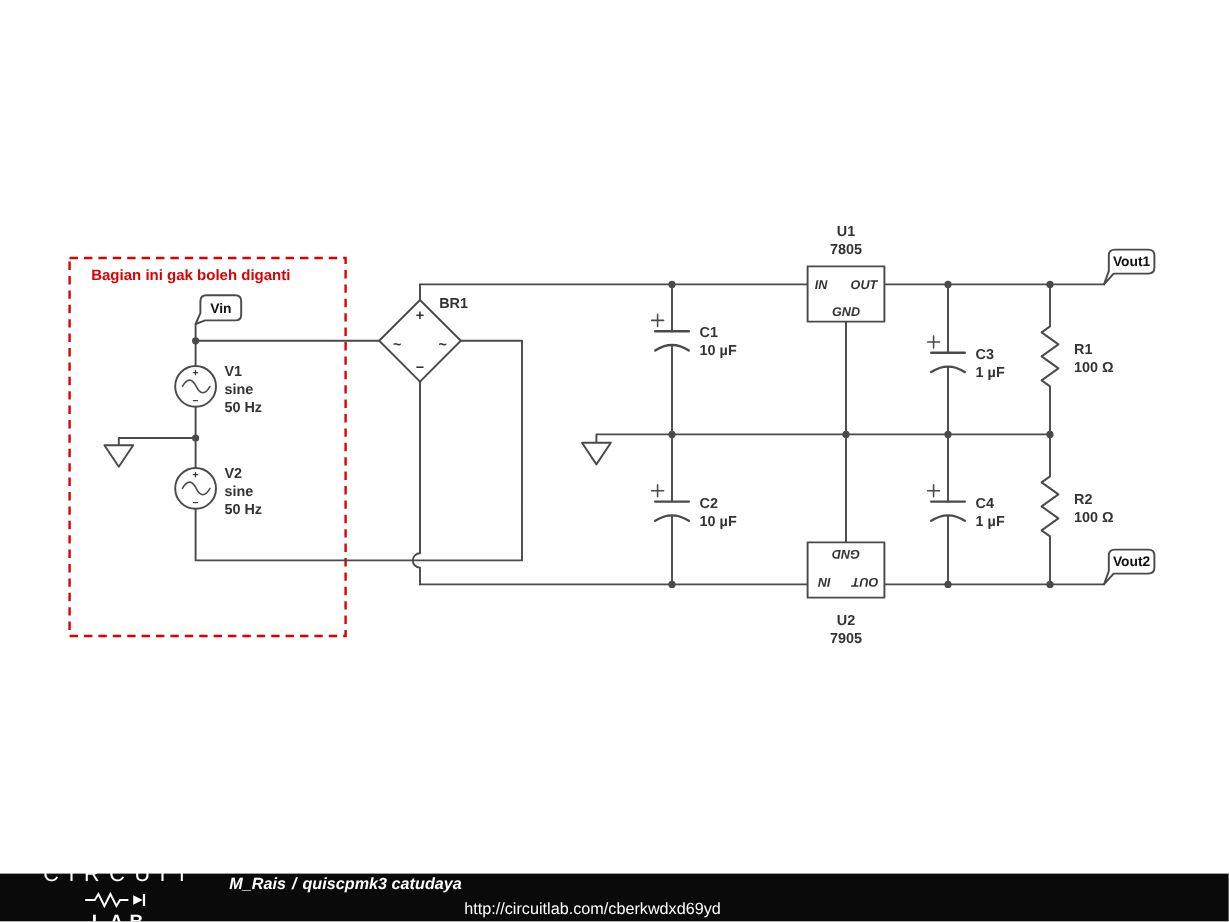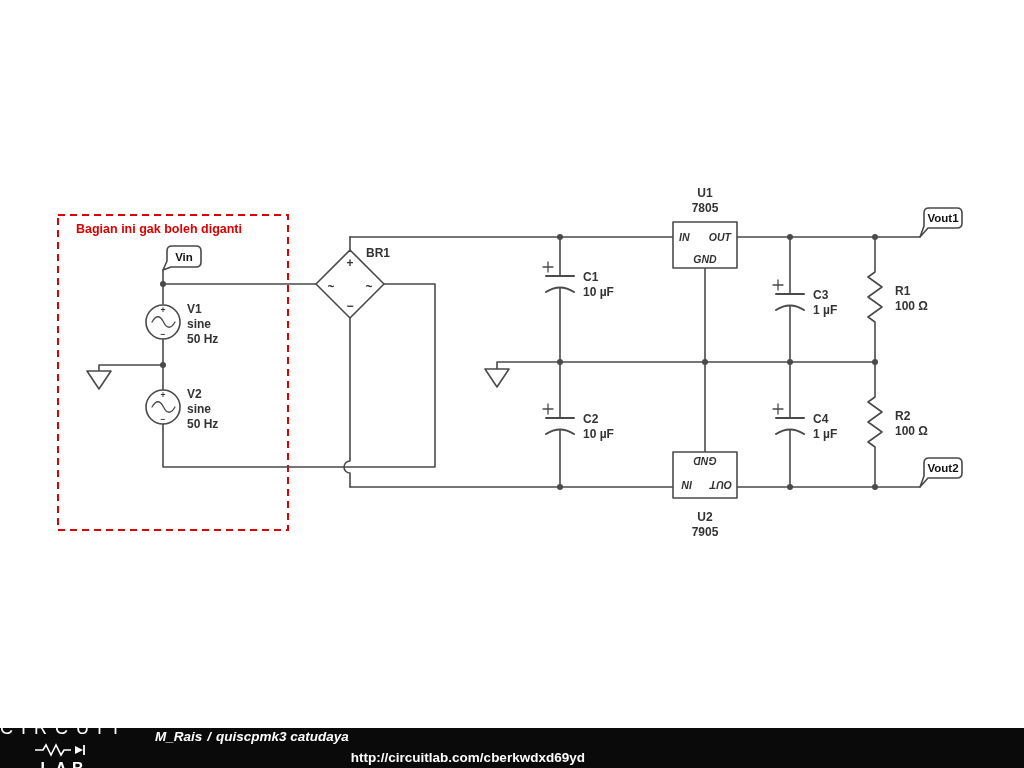--- a/index.html
+++ b/index.html
@@ -21,29 +21,29 @@
   
   .lbl{font:bold 12px "Liberation Sans",sans-serif;fill:var(--text);}
   .pin{font:italic bold 10.5px "Liberation Sans",sans-serif;fill:var(--text);}
   .flagtxt{font:bold 11.5px "Liberation Sans",sans-serif;fill:#111111;}
   .symtext{font:bold 12px "Liberation Sans",sans-serif;fill:var(--text);}
   .srcsign{font:bold 8.5px "Liberation Sans",sans-serif;fill:var(--text);}
   .redlbl{font:bold 12.5px "Liberation Sans",sans-serif;fill:var(--accent-red);}
 
   
   .footer{height:40px;background:var(--footer-bg);color:var(--footer-fg);
-    display:flex;align-items:center;gap:26px;box-sizing:border-box;}
+    display:flex;align-items:center;gap:26px;padding-left:36px;box-sizing:border-box;}
   .logo{display:flex;flex-direction:column;justify-content:center;line-height:1;}
   .logo-top{font-size:18px;letter-spacing:8px;font-weight:400;color:#fff;}
   .logo-bottom{display:flex;align-items:center;gap:4px;margin-top:6px;flex-direction:column;}
   .logo-bottom .lab{font-size:16px;font-weight:bold;letter-spacing:5px;}
   .meta{display:flex;flex-direction:row;gap:2px;}
   .byline{font-style:italic;font-weight:bold;font-size:13.5px;line-height:1.1;}
   .byline .sep{margin:0 5px;}
-  .url{font-weight:bold;font-size:13.5px;line-height:1.1;margin-top:21px;}
+  .url{font-weight:normal;font-size:13.5px;line-height:1.1;margin-top:21px;}
 </style>
 </head>
 <body>
 
 <svg class="canvas" viewBox="0 0 1024 728">
 
   <g>
     <rect class="redbox" x="58" y="215" width="230" height="315"></rect>
     <text class="redlbl" x="76" y="233">Bagian ini gak boleh diganti</text>
   </g>

